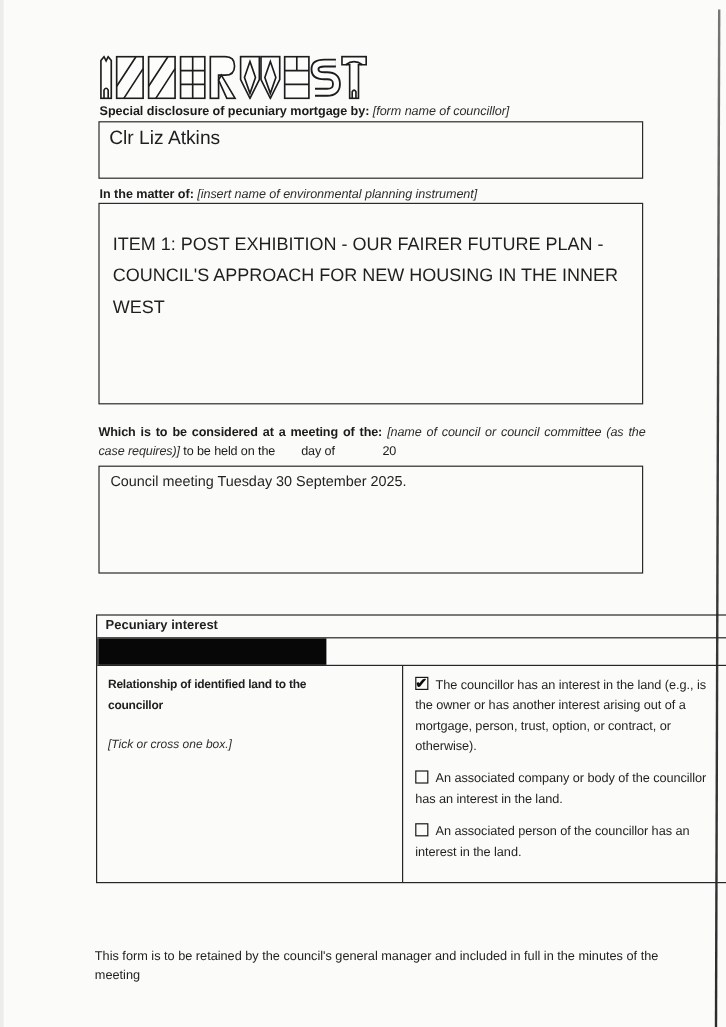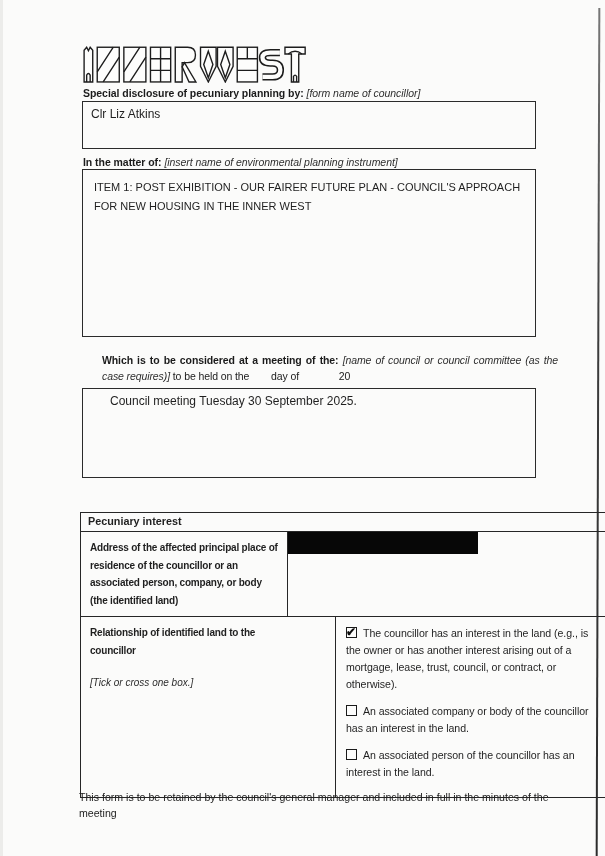--- a/index.html
+++ b/index.html
@@ -25,27 +25,27 @@
   .ribbon-in{stroke:#fdfdfc;stroke-width:4.6;fill:none;}
 
   
   .flabel{font-size:10.5px;font-weight:bold;letter-spacing:-0.05px;color:#1b1b1b;}
   .flabel .hint{font-weight:normal;font-style:italic;color:#2e2e2e;}
   .label1{left:83px;top:87px;width:470px;}
   .label2{left:83px;top:156px;width:470px;}
 
   
   .vbox{border:1.6px solid #2b2b2b;background:transparent;box-sizing:border-box;}
-  .box1{left:82px;top:101px;width:454px;height:48px;padding:5px 8px;font-size:12px;}
-  .box2{left:82px;top:169px;width:454px;height:168px;padding:8px 11px;font-size:11px;line-height:1.75;}
-  .box3{left:82px;top:388px;width:454px;height:90px;padding:5px 27px;font-size:12px;}
+  .box1{left:82px;top:101px;width:454px;height:48px;padding:5px 8px;font-size:16px;}
+  .box2{left:82px;top:169px;width:454px;height:168px;padding:21px 11px;font-size:15px;line-height:1.75;}
+  .box3{left:82px;top:388px;width:454px;height:90px;padding:5px 9px;font-size:12px;}
 
   
   .meetpara{left:82px;top:352px;width:456px;font-size:10.5px;line-height:1.55;
-    text-align:justify;letter-spacing:-0.1px;color:#1b1b1b;margin-left:20px;}
+    text-align:justify;letter-spacing:-0.1px;color:#1b1b1b;}
   .meetpara .b{font-weight:bold;}
   .meetpara .hint{font-style:italic;color:#2e2e2e;}
   .gap-sm{display:inline-block;width:16px;}
   .gap-md{display:inline-block;width:34px;}
 
   
   .ptable{left:80px;top:512px;width:532px;border:1.6px solid #262626;box-sizing:border-box;background:transparent;}
   .pt-header{font-weight:bold;font-size:10.8px;padding:2px 7px 4px;border-bottom:1.6px solid #262626;}
   .prow{display:grid;grid-template-columns:206px 1fr;}
   .prow + .prow{border-top:1.6px solid #262626;gap:48px;}
@@ -98,21 +98,21 @@
     <path class="ribbon-out" d="M214.5,7 H204 Q195.5,7 195.5,12.5 Q195.5,18.5 204,18.5 H206.5 Q215,18.5 215,26 Q215,33.5 206.5,33.5 H195.5"></path>
     <path class="ribbon-in" d="M214.5,7 H204 Q195.5,7 195.5,12.5 Q195.5,18.5 204,18.5 H206.5 Q215,18.5 215,26 Q215,33.5 206.5,33.5 H195.5"></path>
 
     <path class="lg" d="M220,8.5 V1.2 H242 V8.5 H235 V39 H227 V8.5 Z"></path>
     <path class="lg-line" d="M223.5,8.5 Q231,2.8 238.5,8.5"></path>
     <path class="lg-line" d="M229.3,39 V33 Q231,30.2 232.7,33 V39"></path>
   </svg>
 </div>
 
 <div class="abs flabel label1">
-  <span>Special disclosure of pecuniary planning by:</span>
+  <span>Special disclosure of pecuniary mortgage by:</span>
   <span class="hint">[form name of councillor]</span>
 </div>
 <div class="abs vbox box1">
   <span>Clr Liz Atkins</span>
 </div>
 
 <div class="abs flabel label2">
   <span>In the matter of:</span>
   <span class="hint">[insert name of environmental planning instrument]</span>
 </div>
@@ -130,36 +130,33 @@
   <span>20</span>
 </div>
 <div class="abs vbox box3">
   <span>Council meeting Tuesday 30 September 2025.</span>
 </div>
 
 <div class="abs ptable">
   <div class="pt-header">Pecuniary interest</div>
 
   <div class="prow">
-    <div class="pcell-l">
-      <div class="pt-label">Address of the affected principal place of residence of the councillor or an associated person, company, or body (the identified land)</div>
-    </div>
     <div class="pcell-r">
       <div class="redbar"></div>
     </div>
   </div>
 
   <div class="prow">
     <div class="pcell-l">
       <div class="pt-label">Relationship of identified land to the councillor</div>
       <div class="pt-hint">[Tick or cross one box.]</div>
     </div>
     <div class="pcell-r optwrap">
       <div class="opt">
-        <span class="cb"><span class="mark">✔</span></span><span>The councillor has an interest in the land (e.g., is the owner or has another interest arising out of a mortgage, lease, trust, council, or contract, or otherwise).</span>
+        <span class="cb"><span class="mark">✔</span></span><span>The councillor has an interest in the land (e.g., is the owner or has another interest arising out of a mortgage, person, trust, option, or contract, or otherwise).</span>
       </div>
       <div class="opt">
         <span class="cb"><span class="mark"></span></span><span>An associated company or body of the councillor has an interest in the land.</span>
       </div>
       <div class="opt">
         <span class="cb"><span class="mark"></span></span><span>An associated person of the councillor has an interest in the land.</span>
       </div>
     </div>
   </div>
 </div>

